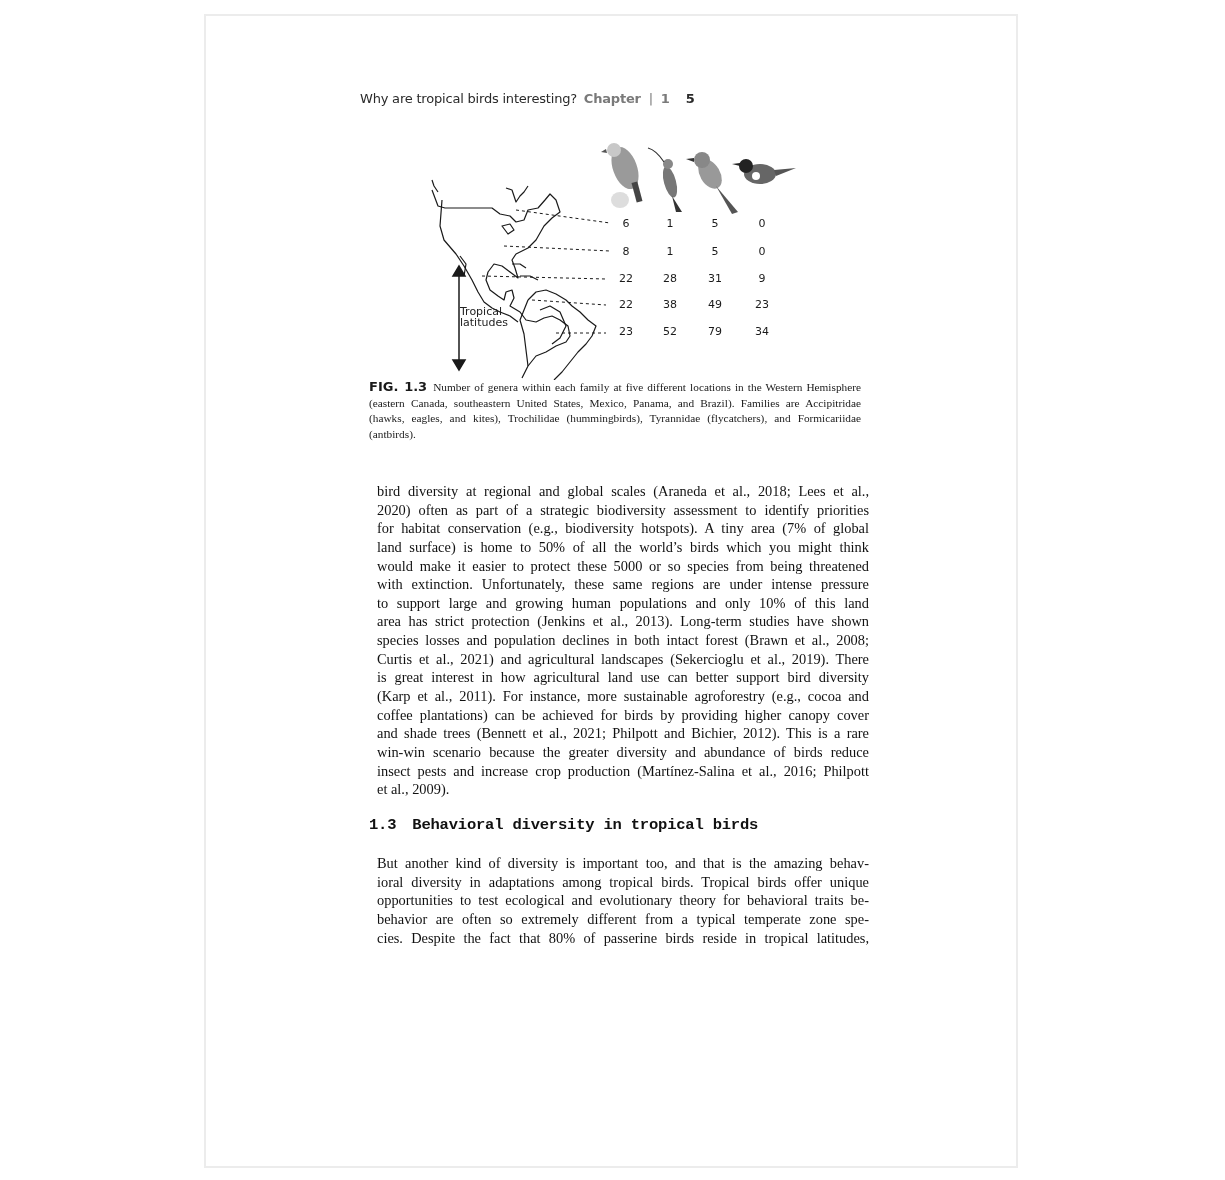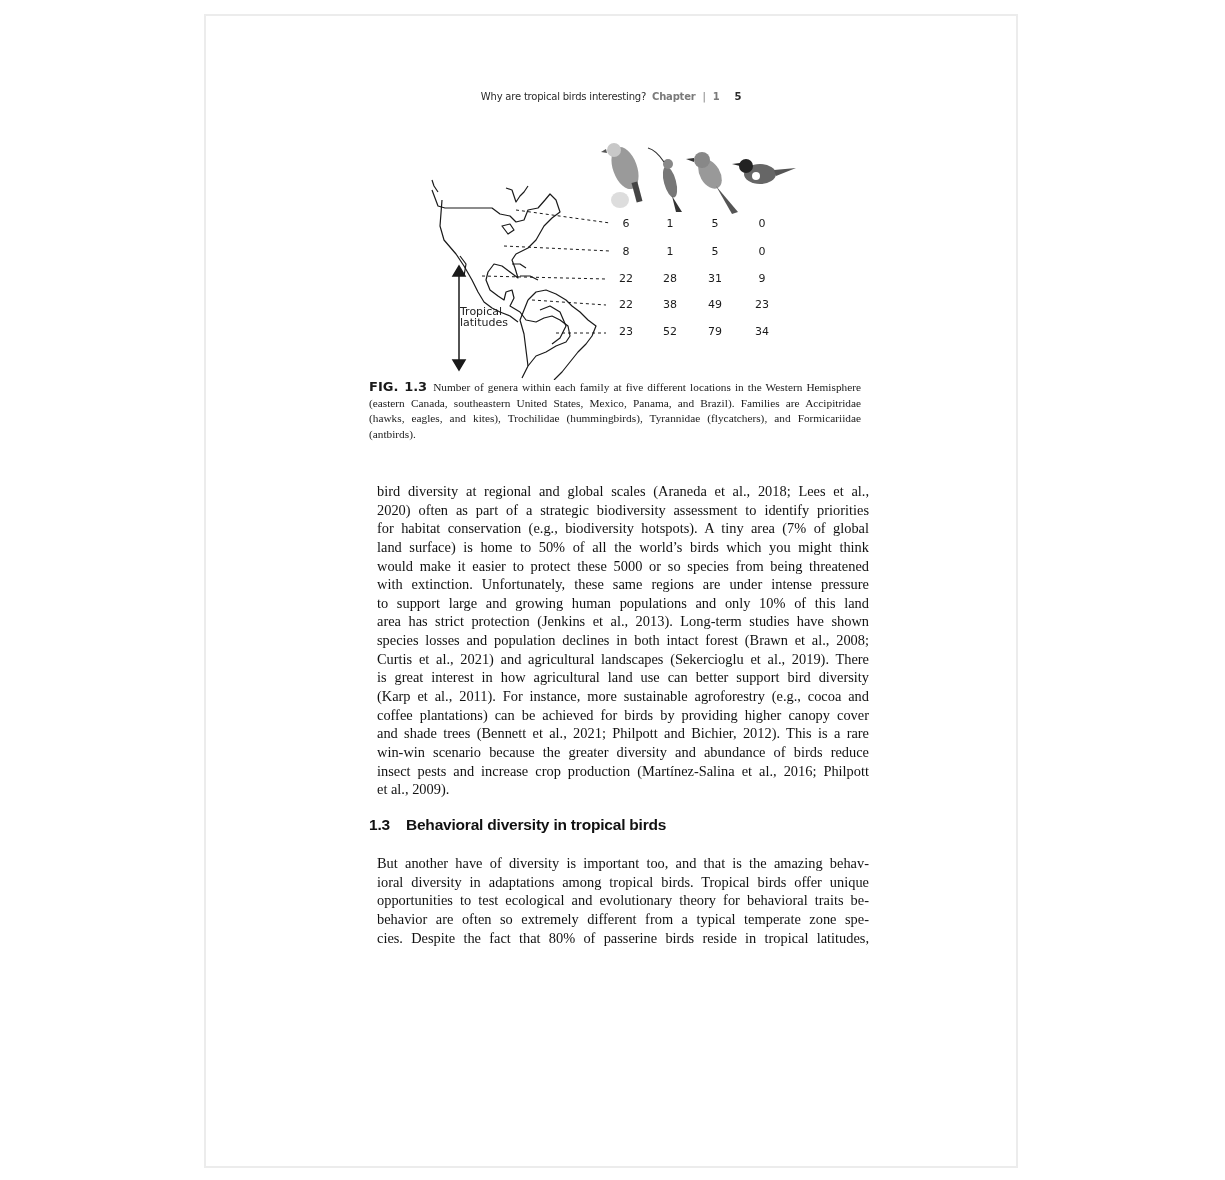--- a/index.html
+++ b/index.html
@@ -21,23 +21,23 @@
       height: 1154px;
       border: 2px solid #ececec;
       background: #ffffff;
       box-sizing: border-box;
     }
     .running-head {
       position: absolute;
       left: 360px;
       top: 91px;
       width: 502px;
-      text-align: center;
-      font-family: "DejaVu Sans", sans-serif;
-      font-size: 10px;
+      text-align: left;
+      font-family: "DejaVu Sans", sans-serif;
+      font-size: 13px;
       color: #2a2a2a;
       white-space: nowrap;
       letter-spacing: -0.2px;
     }
     .running-head .chapter {
       color: #7a7a7a;
       font-weight: bold;
       margin-left: 3px;
     }
     .running-head .sep {
@@ -119,21 +119,21 @@
     .body-text .ln.last {
       text-align-last: left;
     }
     .para1 { top: 474px; }
     .para2 { top: 846px; }
 
     .section-heading {
       position: absolute;
       left: 369px;
       top: 816px;
-      font-family: Liberation Sans, sans-serif;
+      font-family: Liberation Mono, monospace;
       font-weight: bold;
       font-size: 15.5px;
       color: #111;
       white-space: nowrap;
       letter-spacing: -0.2px;
     }
     .section-heading .num { margin-right: 16px; }
   </style>
 </head>
 <body>
@@ -264,18 +264,18 @@
   <span class="ln">win-win scenario because the greater diversity and abundance of birds reduce</span>
   <span class="ln">insect pests and increase crop production (Martínez-Salina et al., 2016; Philpott</span>
   <span class="ln last">et al., 2009).</span>
 </div>
 
 <div class="section-heading">
   <span class="num">1.3</span><span>Behavioral diversity in tropical birds</span>
 </div>
 
 <div class="body-text para2">
-  <span class="ln">But another have of diversity is important too, and that is the amazing behav-</span>
+  <span class="ln">But another kind of diversity is important too, and that is the amazing behav-</span>
   <span class="ln">ioral diversity in adaptations among tropical birds. Tropical birds offer unique</span>
   <span class="ln">opportunities to test ecological and evolutionary theory for behavioral traits be-</span>
   <span class="ln">behavior are often so extremely different from a typical temperate zone spe-</span>
   <span class="ln">cies. Despite the fact that 80% of passerine birds reside in tropical latitudes,</span>
 </div>
 
 </body></html>

